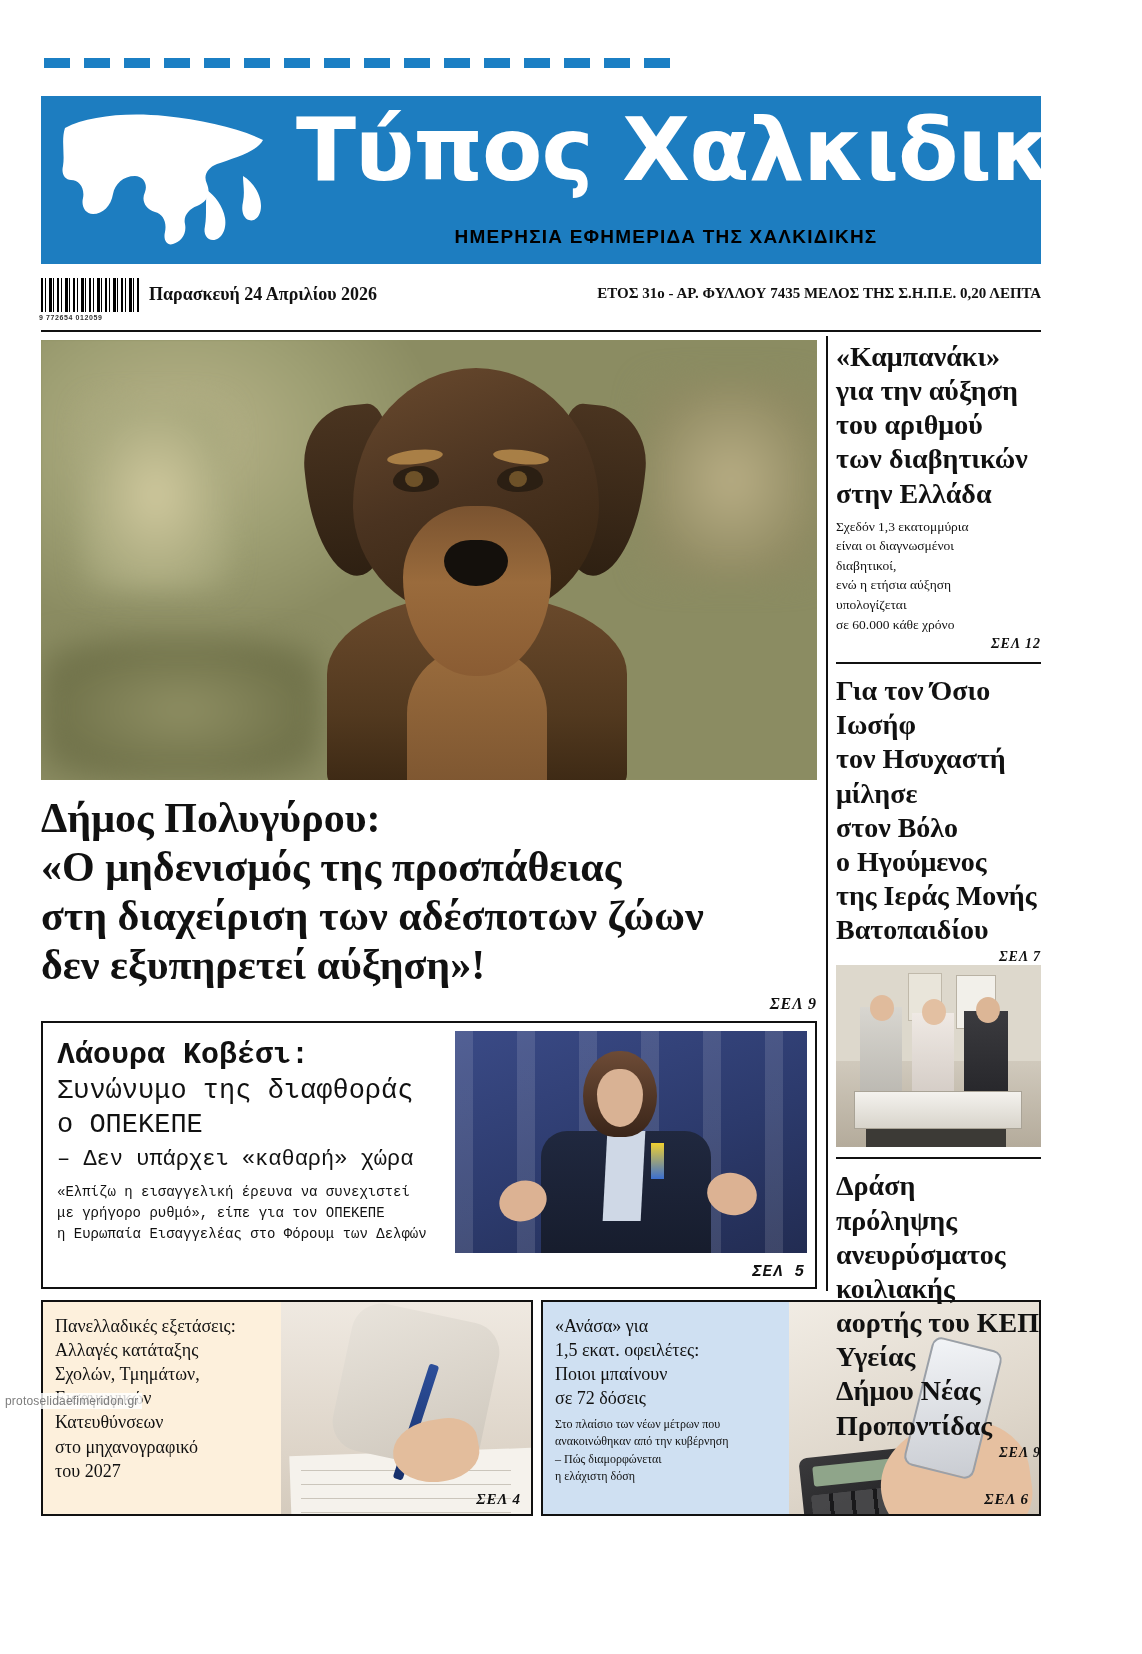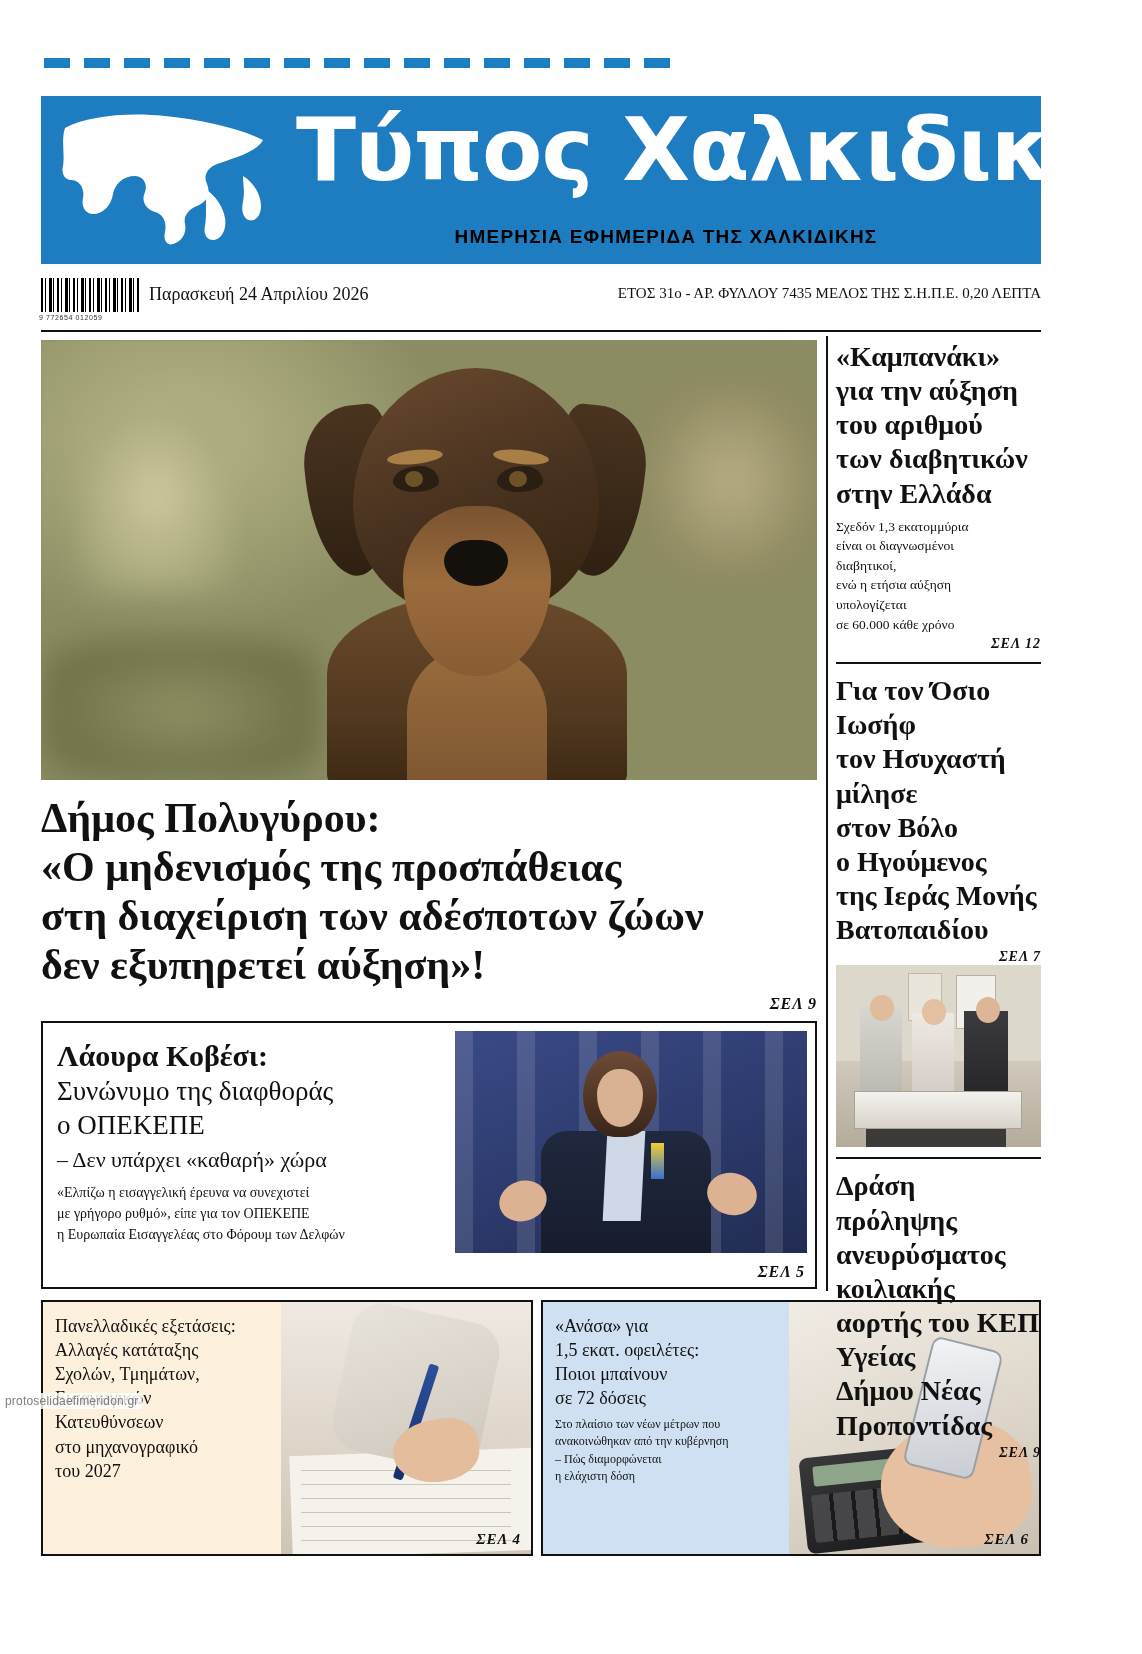--- a/index.html
+++ b/index.html
@@ -53,21 +53,21 @@
     text-align:center;
     font-family:"Liberation Sans", sans-serif;
     font-weight:bold;
     font-size:19px;
     letter-spacing:1.2px;
     color:#000000;
   }
 
   
   .infostrip {
-    position:absolute; left:41px; top:276px; width:1000px; height:46px;
+    position:absolute; left:41px; top:276px; width:1000px; height:46px;font-weight:bold;
   }
   .barcode {
     position:absolute; left:0px; top:2px; width:100px; height:34px;
     background:repeating-linear-gradient(to right,
       #000 0 2px, #fff 2px 4px, #000 4px 5px, #fff 5px 8px,
       #000 8px 11px, #fff 11px 12px, #000 12px 13px, #fff 13px 16px);
   }
   .barcode-num {
     position:absolute; left:-2px; top:38px;
     font-family:"Liberation Sans", sans-serif;
@@ -169,20 +169,21 @@
   }
   .sel-right {
     text-align:right; font-size:16px; font-style:italic; font-weight:bold;
     letter-spacing:1px; margin-top:4px;
   }
 
   
   .kovesi-box {
     position:relative; margin-top:8px; width:776px; height:268px;
     border:2px solid #111;
+    font-family:Liberation Mono, monospace;
   }
   .kovesi-text { position:absolute; left:14px; top:14px; width:388px; }
   .kovesi-text .h1 { font-size:30px; font-weight:bold; line-height:1.24; }
   .kovesi-text .h2 { font-size:27px; line-height:1.26; }
   .kovesi-text .h3 { font-size:22px; line-height:1.3; margin-top:4px;}
   .kovesi-text .sub { font-size:14px; line-height:1.5; margin-top:8px; color:#111;}
   .kovesi-photo {
     position:absolute; right:8px; top:8px; width:352px; height:222px;
     overflow:hidden; background:#2d3b6e;
   }
@@ -202,21 +203,21 @@
     background:linear-gradient(180deg,#f0d030,#3b6fd0);}
   .kp-hand-l{ position:absolute; left:44px; top:150px; width:48px; height:40px;
     background:#dcb293; border-radius:50%; transform:rotate(-18deg);}
   .kp-hand-r{ position:absolute; left:252px; top:142px; width:50px; height:42px;
     background:#dcb293; border-radius:50%; transform:rotate(12deg);}
   .kovesi-sel { position:absolute; right:10px; bottom:6px; font-size:16px;
     font-style:italic; font-weight:bold; letter-spacing:1px; }
 
   
   .bottom-row { position:absolute; left:41px; top:1300px; width:1000px; height:256px; }
-  .bbox { position:absolute; top:0; height:256px; border:2px solid #111; overflow:hidden; }
+  .bbox { position:absolute; top:0; height:216px; border:2px solid #111; overflow:hidden; }
   .bbox.left { left:0; width:492px; background:#fdf0dc; }
   .bbox.right{ left:500px; width:500px; background:#cfe0f2; }
   .bbox .txt { position:absolute; left:12px; top:12px; width:215px; }
   .bbox .txt .ln { font-size:18px; line-height:1.34; color:#111; }
   .bbox .txt .small { font-size:12px; line-height:1.42; margin-top:6px; }
   .bbox .sel { position:absolute; right:10px; bottom:6px; font-size:15px;
     font-style:italic; font-weight:bold; letter-spacing:1px;}
 
   .exam-photo { position:absolute; left:238px; top:0; width:254px; height:252px; overflow:hidden;
     background:#e8e2da; }

